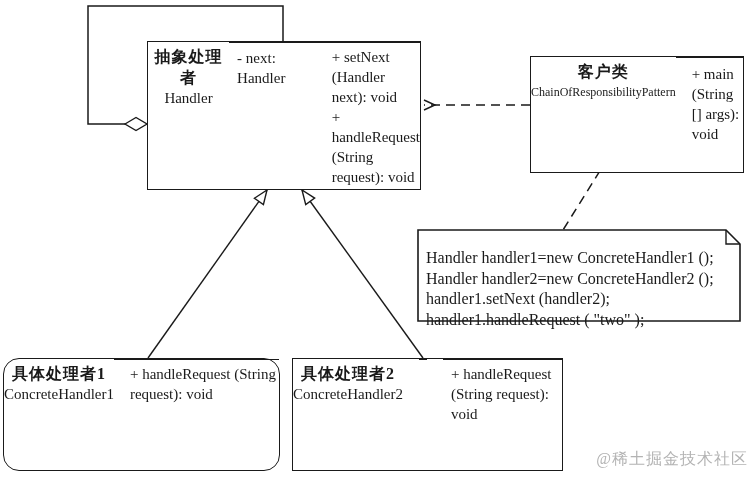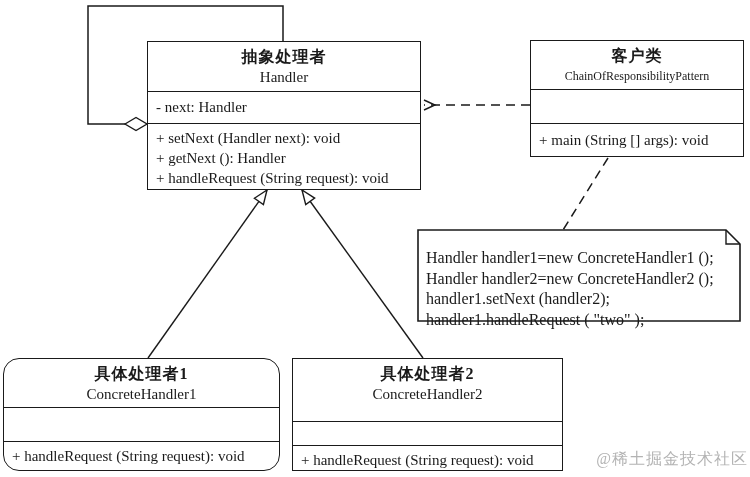--- a/index.html
+++ b/index.html
@@ -24,21 +24,21 @@
     height: 477px;
     z-index: 1;
   }
   .uml-class {
     position: absolute;
     box-sizing: border-box;
     border: 1.5px solid #1a1a1a;
     background: #ffffff;
     z-index: 2;
     display: flex;
-    flex-direction: column;
+    flex-direction: row;
   }
   .uml-title {
     box-sizing: border-box;
     text-align: center;
     padding-top: 4px;
     line-height: 21px;
   }
   .uml-title .cn {
     font-size: 16px;
     font-weight: bold;
@@ -109,26 +109,25 @@
   <div class="uml-class" style="left:147px; top:41px; width:274px; height:149px;">
     <div class="uml-title" style="height:49px;">
       <div class="cn">抽象处理者</div>
       <div class="en">Handler</div>
     </div>
     <div class="uml-attrs" style="height:32px; padding-top:5px;">
       <div>- next: Handler</div>
     </div>
     <div class="uml-methods" style="flex:1;">
       <div>+ setNext (Handler next): void</div>
-      <div>+ getNext (): Handler</div>
       <div>+ handleRequest (String request): void</div>
     </div>
   </div>
 
-  <div class="uml-class" style="left:530px; top:40px; width:214px; height:117px;">
+  <div class="uml-class" style="left:530px; top:56px; width:214px; height:117px;">
     <div class="uml-title" style="height:48px;">
       <div class="cn">客户类</div>
       <div class="en" style="font-size:12px;">ChainOfResponsibilityPattern</div>
     </div>
     <div class="uml-attrs" style="height:34px;"></div>
     <div class="uml-methods" style="flex:1; padding-top:6px;">
       <div>+ main (String [] args): void</div>
     </div>
   </div>
 

